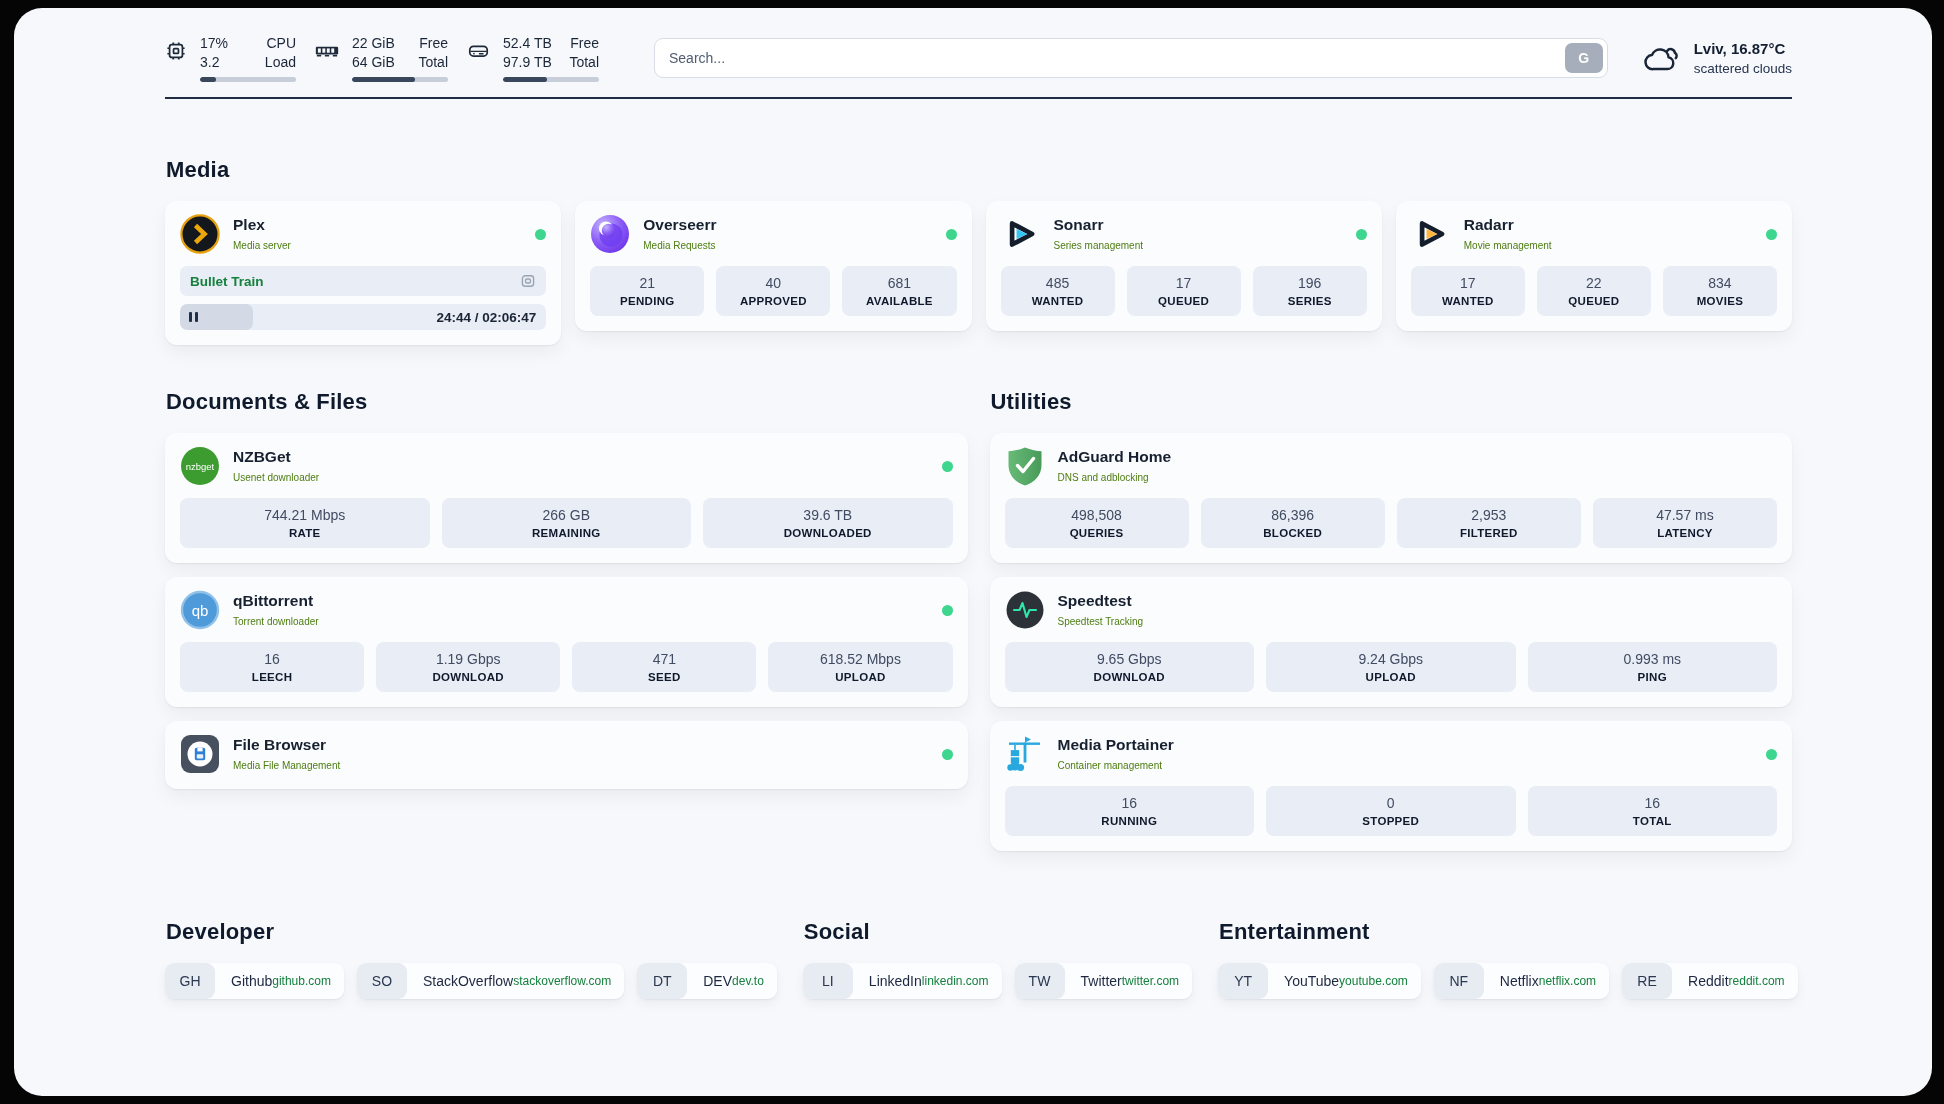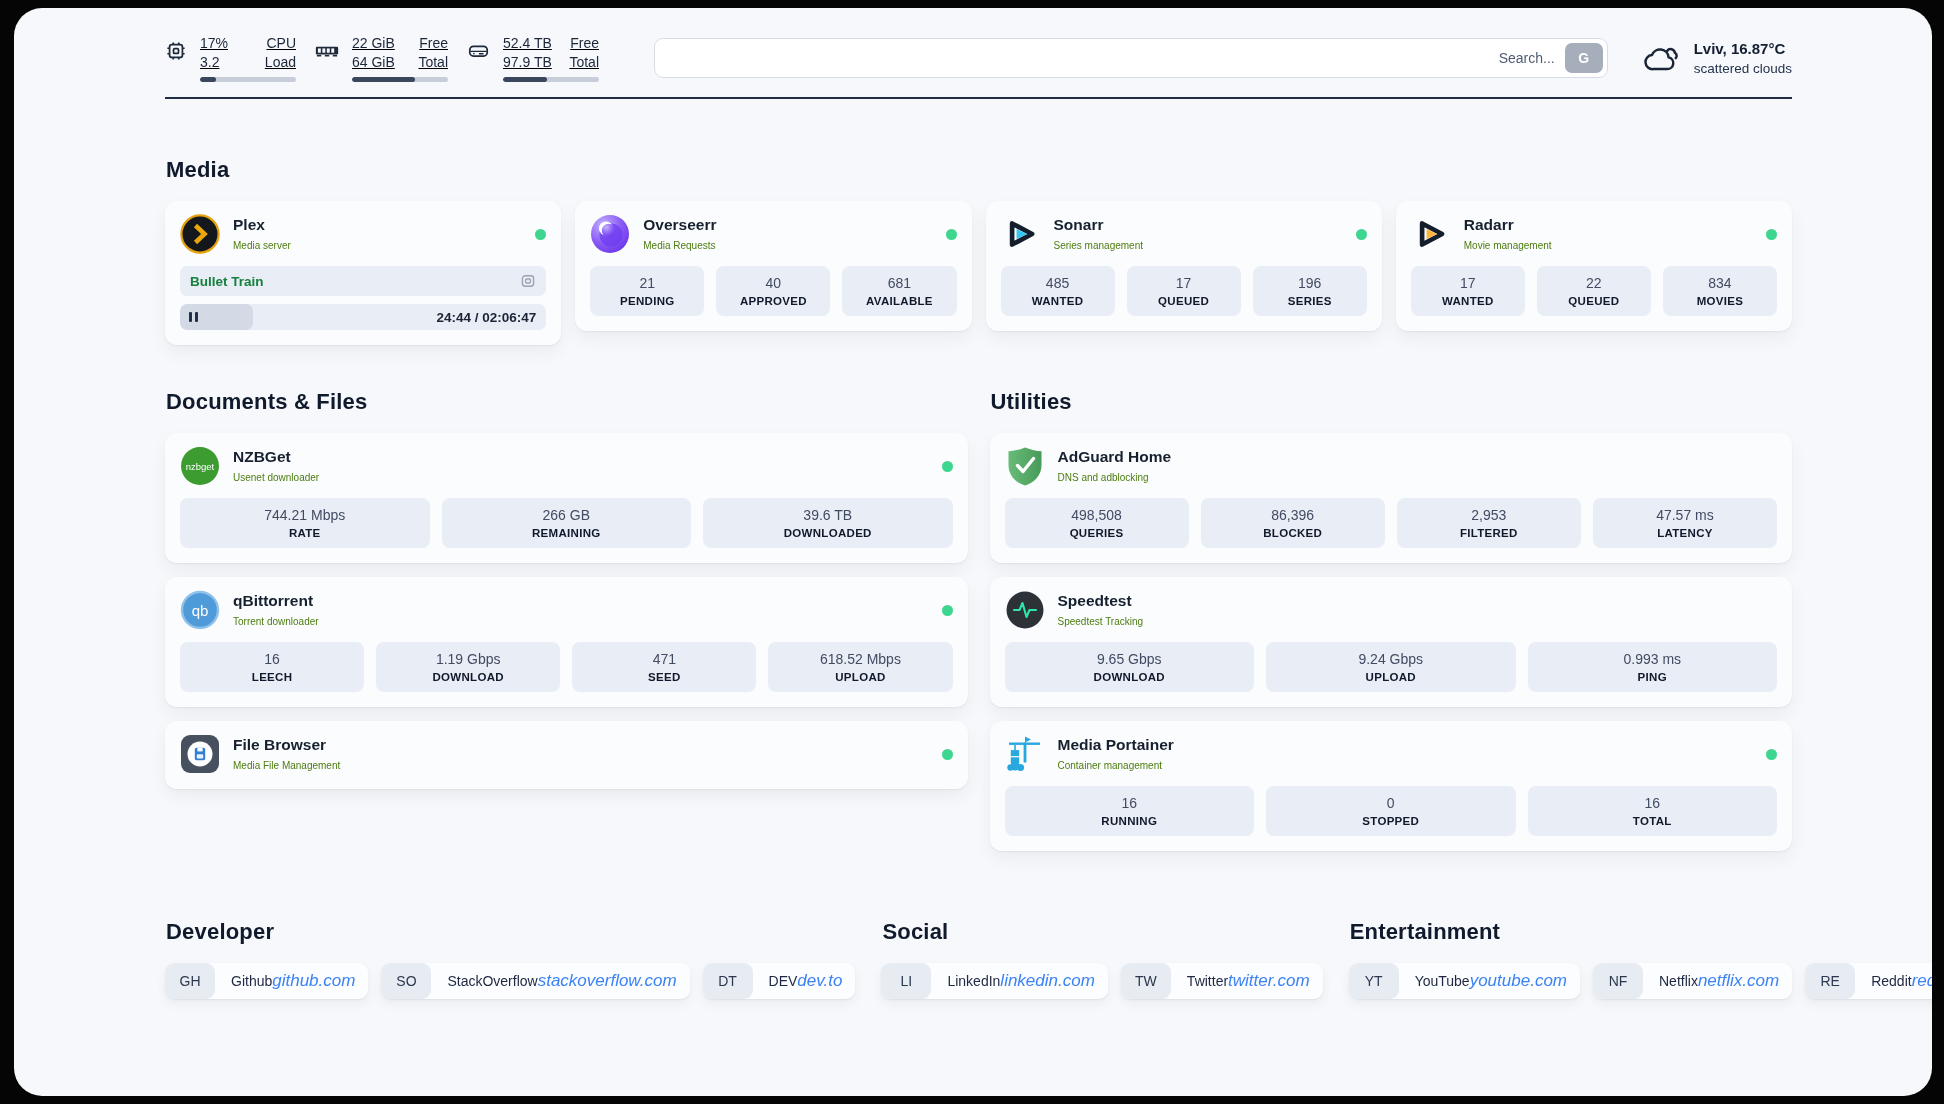--- a/index.html
+++ b/index.html
@@ -4,32 +4,32 @@
 <style>
   * { box-sizing: border-box; margin: 0; padding: 0; }
   html,body { width:1944px; height:1104px; background:#050505; overflow:hidden;
     font-family:"Liberation Sans","DejaVu Sans",sans-serif; }
   .page { position:absolute; left:14px; top:8px; right:12px; bottom:8px;
     background:#f6f8fb; border-radius:28px; overflow:hidden; }
   .content { padding:26px 140px 0 151px; }
 
   
   .topbar { display:flex; align-items:center; }
-  .sys { display:flex; align-items:flex-start; gap:13px; margin-right:19px;text-decoration:underline; }
+  .sys { display:flex; align-items:flex-start; gap:13px; margin-right:19px; }
   .sys svg { margin-top:6px; }
   .sys-body { width:96px; }
   .sys-row { display:flex; justify-content:space-between; font-size:14px;
     line-height:19px; color:#1b2638; }
   .sys-col.right { text-align:right; }
   .bar { height:5px; background:#c7cdd9; border-radius:3px; margin-top:5px; overflow:hidden; }
   .bar-fill { height:100%; background:#3a465c; border-radius:3px; }
   .search-wrap { flex:1; position:relative; margin:0 34px 0 36px; }
   .search-input { width:100%; height:40px; border:1px solid #d8dce4; border-radius:9px;
     background:#fff; padding:0 52px 0 14px; font-size:14px; color:#1b2638; outline:none;
-    font-family:inherit;text-align:right; }
+    font-family:inherit; }
   .search-input::placeholder { color:#3c4a63; opacity:.9; }
   .search-btn { position:absolute; right:5px; top:5px; width:38px; height:30px;
     background:#a6aebb; border:none; border-radius:7px; color:#fff; font-size:14px;
     font-weight:bold; font-family:inherit; }
   .weather { display:flex; align-items:center; gap:14px; }
   .weather-line1 { font-size:15px; font-weight:700; color:#121d30; line-height:20px; }
   .weather-line2 { font-size:13.5px; color:#26344e; line-height:19px; }
   .divider { border-bottom:2.5px solid #202d45; margin-top:15px; }
 
   
@@ -73,21 +73,21 @@
   .bm-grid { display:grid; grid-template-columns:repeat(3,1fr); gap:26px; margin-top:54px; }
   .bm-grid h2 { margin:0 0 18px 1px; }
   .bm-list { display:flex; gap:13px; }
   .bm-row { display:flex; align-items:center; background:#fcfdff; border-radius:9px;
     height:36px; box-shadow:0 1px 2px rgba(15,23,42,.06), 0 5px 12px rgba(15,23,42,.05);
     overflow:hidden; }
   .bm-abbr { width:50px; align-self:stretch; background:#e7ebf2; border-radius:9px;
     display:flex; align-items:center; justify-content:center; font-size:14px;
     color:#2b3850; flex:none; }
   .bm-name { margin-left:16px; font-size:14px; color:#1d2740; }
-  .bm-domain { margin-left:auto; margin-right:13px; font-size:17px; color:#3b82f6;font-style:italic; }
+  .bm-domain { margin-left:auto; margin-right:13px; font-size:12px; color:#15803d; }
 </style>
 </head>
 <body>
 
 <div class="page">
   <div class="content">
 
     <div class="topbar">
 
       <div class="sys">

